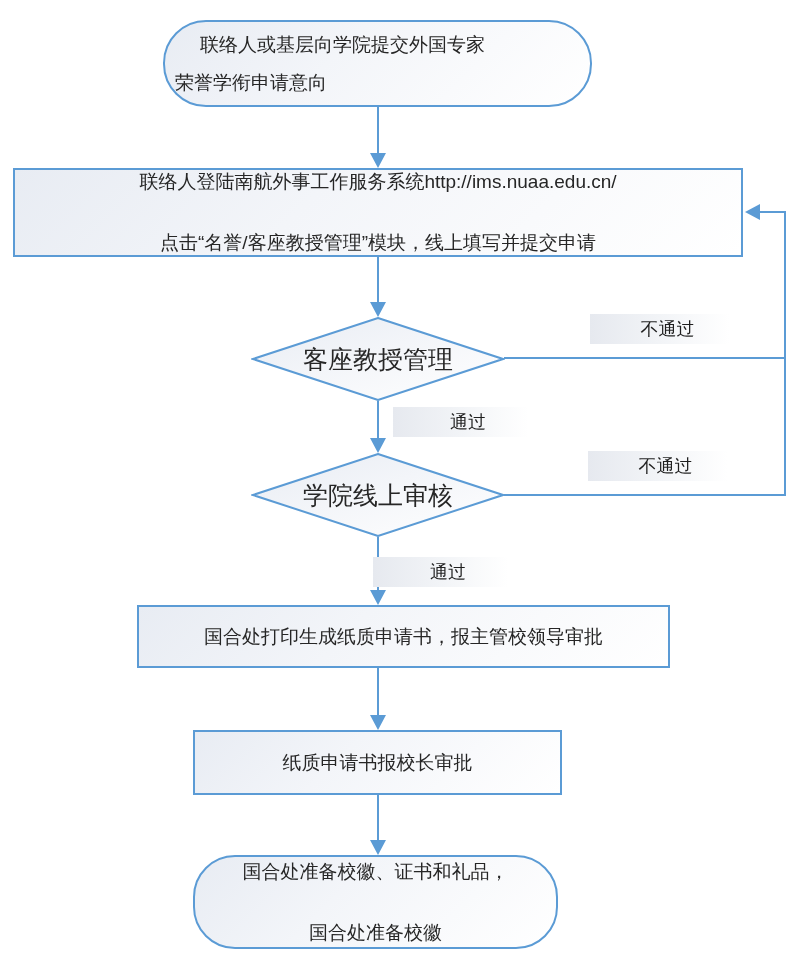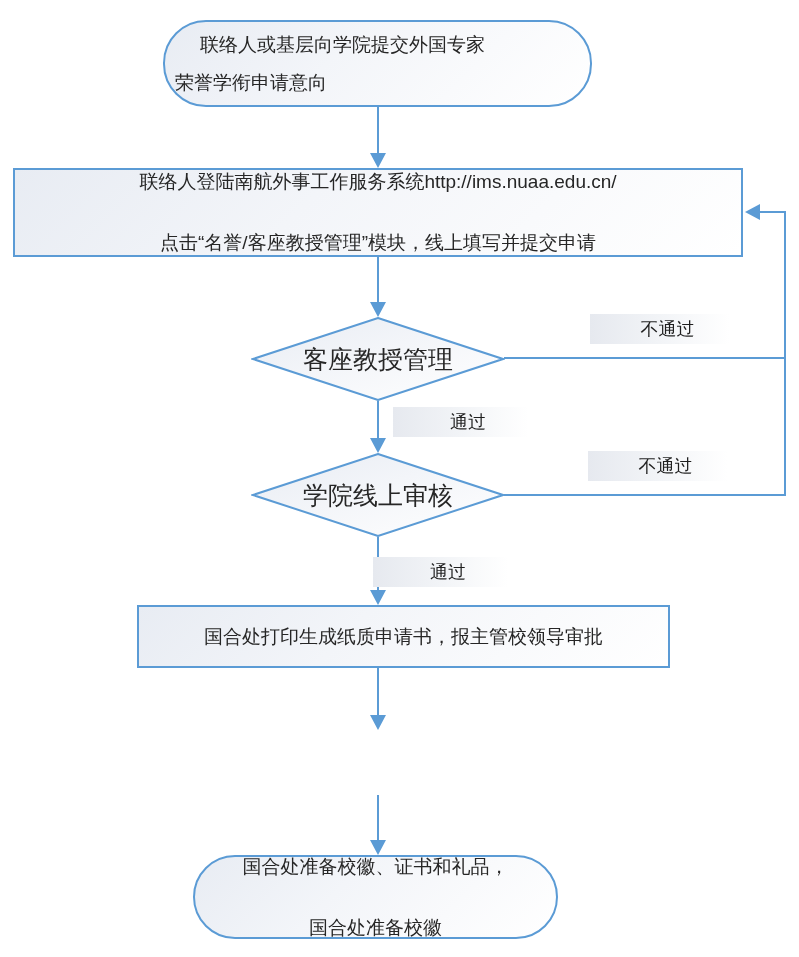--- a/index.html
+++ b/index.html
@@ -118,22 +118,25 @@
   <div class="arrow-down" style="left:370px;top:590px;"></div>
   <div class="edge-label" style="left:373px;top:557px;width:150px;height:30px;">通过</div>
 
   <div class="node center" style="left:110px;top:605px;width:533px;height:63px;margin-left:27px;">
     <div class="tline">国合处打印生成纸质申请书，报主管校领导审批</div>
   </div>
 
   <div class="vline" style="left:377px;top:668px;height:49px;"></div>
   <div class="arrow-down" style="left:370px;top:715px;"></div>
 
+  <div class="node center" style="left:193px;top:730px;width:369px;height:65px;">
+    <div class="tline">纸质申请书报校长审批</div>
+  </div>
 
   <div class="vline" style="left:377px;top:795px;height:47px;"></div>
   <div class="arrow-down" style="left:370px;top:840px;"></div>
 
-  <div class="node rounded center" style="left:193px;top:855px;width:365px;height:84px;border-radius:42px;">
+  <div class="node rounded center" style="left:193px;top:855px;width:365px;height:94px;border-radius:42px;">
     <div class="tline">国合处准备校徽、证书和礼品，</div>
     <div class="tline">国合处准备校徽</div>
   </div>
 
 </div>
 
 </body></html>

